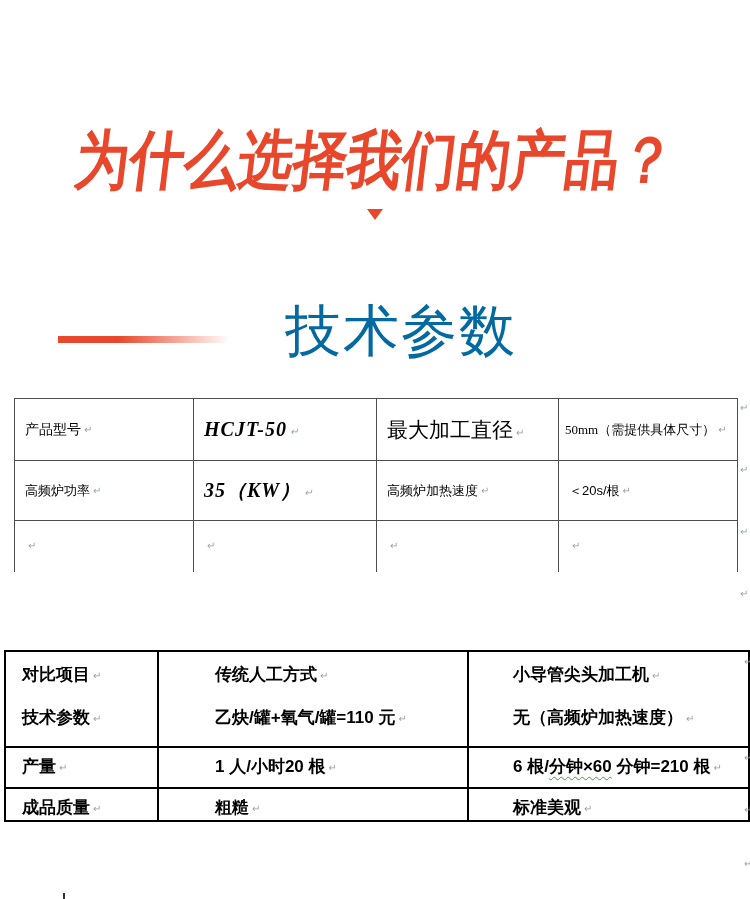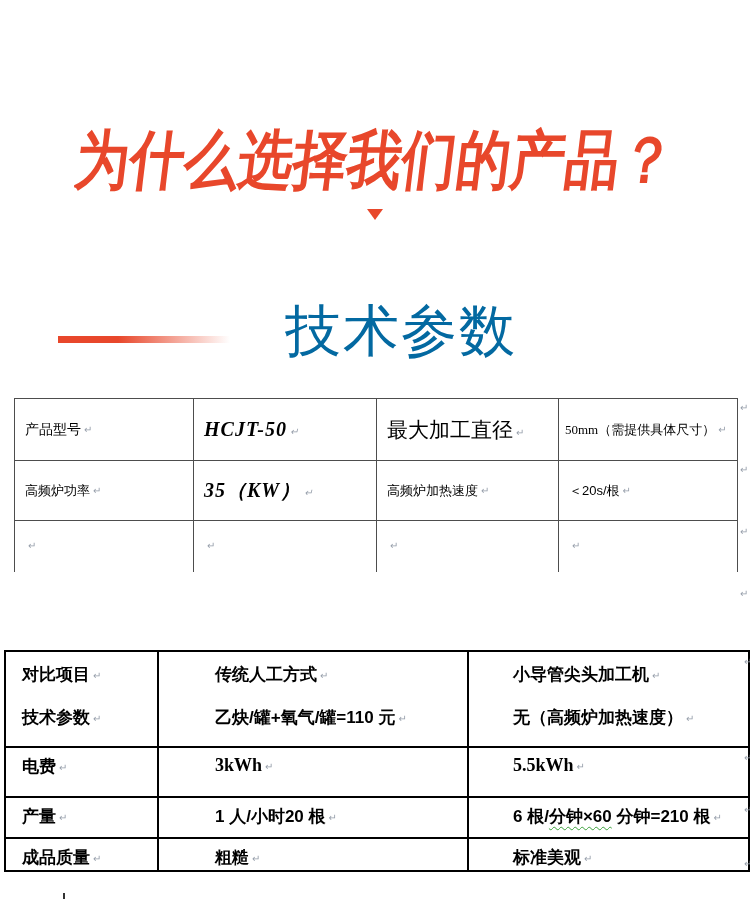--- a/index.html
+++ b/index.html
@@ -104,25 +104,20 @@
       </td>
       <td class="c2">
         <div><span>传统人工方式</span><span class="pmark">↵</span></div>
         <div><span>乙炔/罐+氧气/罐=110 元</span><span class="pmark">↵</span></div>
       </td>
       <td class="c3">
         <div><span>小导管尖头加工机</span><span class="pmark">↵</span></div>
         <div><span>无（高频炉加热速度）</span><span class="pmark">↵</span></div>
       </td>
     </tr>
-    <tr style="height:50px">
-      <td class="c1"><span>电费</span><span class="pmark">↵</span></td>
-      <td class="c2"><span class="serifv">3kWh</span><span class="pmark">↵</span></td>
-      <td class="c3"><span class="serifv">5.5kWh</span><span class="pmark">↵</span></td>
-    </tr>
     <tr style="height:41px">
       <td class="c1"><span>产量</span><span class="pmark">↵</span></td>
       <td class="c2"><span>1 人/小时20 根</span><span class="pmark">↵</span></td>
       <td class="c3"><span>6 根/</span><span class="squiggle">分钟×60</span><span> 分钟=210 根</span><span class="pmark">↵</span></td>
     </tr>
     <tr style="height:33px">
       <td class="c1"><span>成品质量</span><span class="pmark">↵</span></td>
       <td class="c2"><span>粗糙</span><span class="pmark">↵</span></td>
       <td class="c3"><span>标准美观</span><span class="pmark">↵</span></td>
     </tr>

